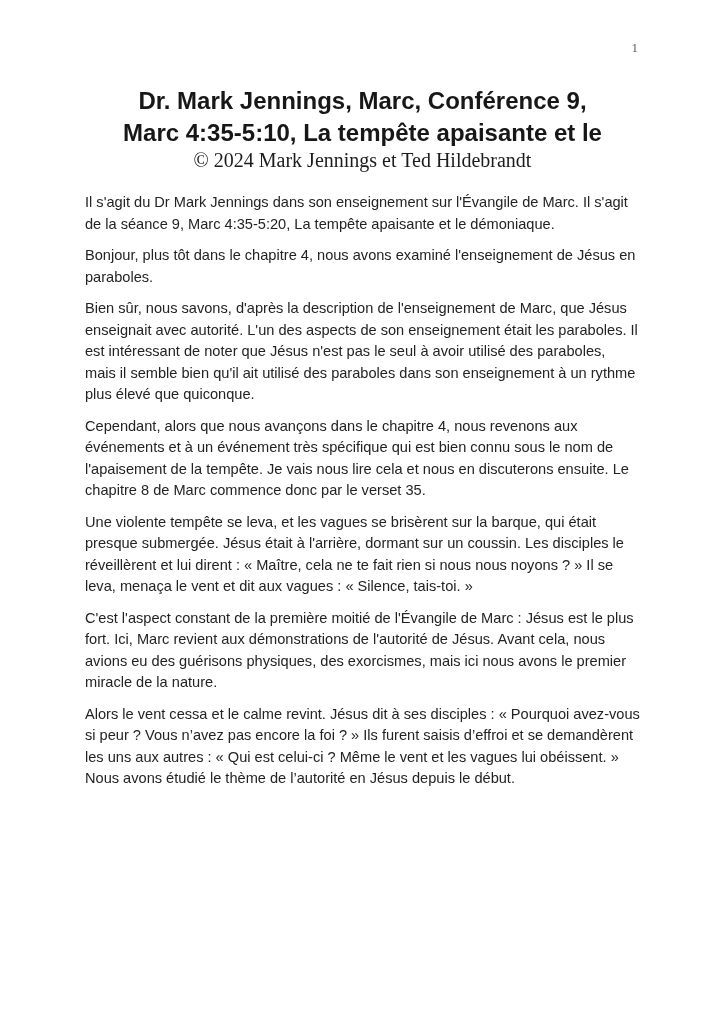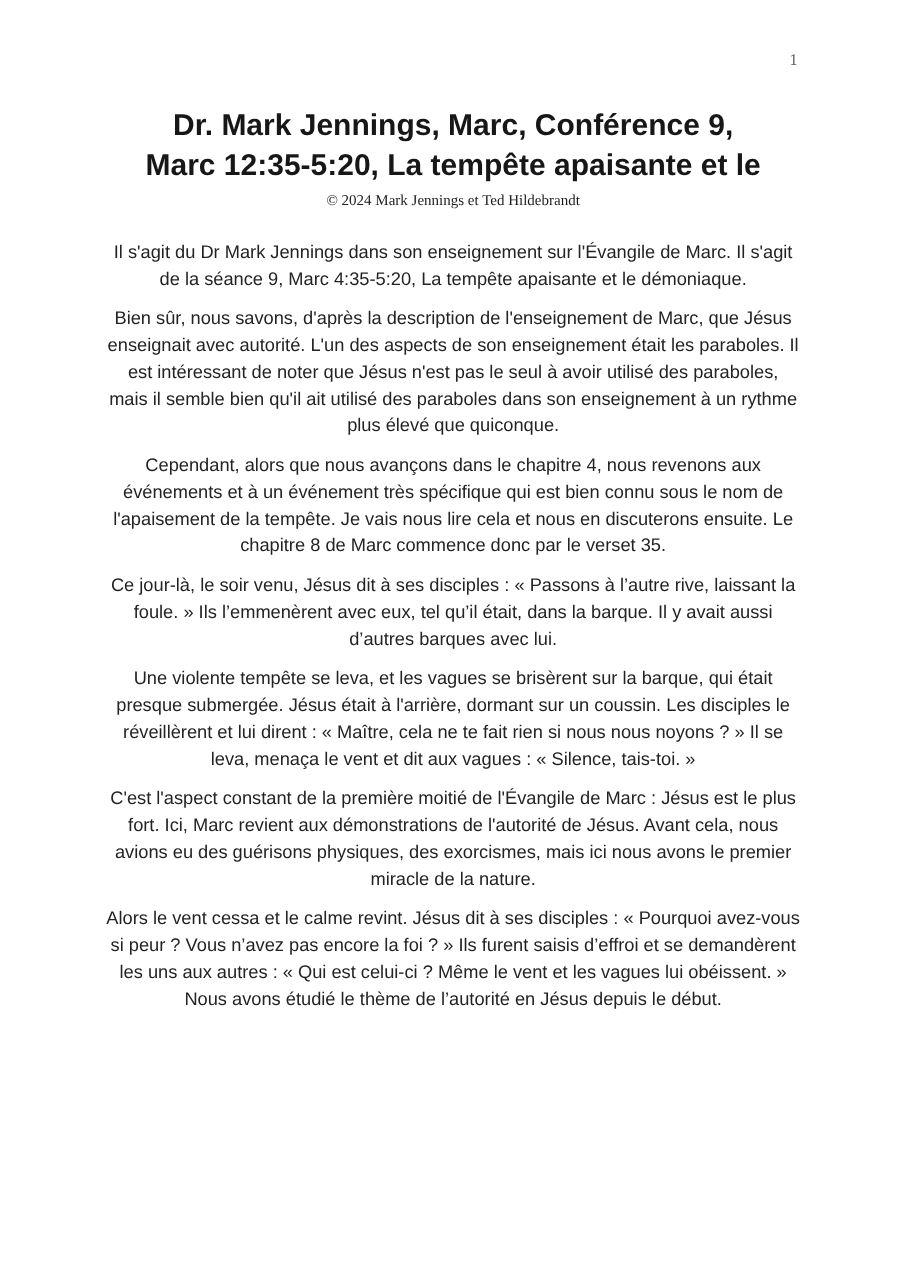--- a/index.html
+++ b/index.html
@@ -36,57 +36,56 @@
     line-height: 32px;
     color: #171717;
   }
   .doc-title .title-line {
     display: block;
   }
   .copyright {
     margin: 1px 0 0 0;
     text-align: center;
     font-family: "Liberation Serif", serif;
-    font-size: 12px;
+    font-size: 20px;
     line-height: 21px;
     color: #1c1c1c;
   }
   .body-text {
     margin-top: 21px;
     font-family: "Liberation Sans", sans-serif;
     font-size: 14.6px;
     line-height: 21.5px;
     color: #232323;
     text-align: left;
   }
   .body-text p {
     margin: 0 0 10px 0;
-    text-align: center;
   }
 </style>
 </head>
 <body>
 
 <div class="page">
 
   <span class="page-number">1</span>
 
   <div class="content">
 
     <h1 class="doc-title">
       <span class="title-line">Dr. Mark Jennings, Marc, Conférence 9,</span>
-      <span class="title-line">Marc 12:35-5:20, La tempête apaisante et le</span>
+      <span class="title-line">Marc 4:35-5:10, La tempête apaisante et le</span>
     </h1>
 
     <div class="copyright">© 2024 Mark Jennings et Ted Hildebrandt</div>
 
     <div class="body-text">
       <p>Il s'agit du Dr Mark Jennings dans son enseignement sur l'Évangile de Marc. Il s'agit de la séance 9, Marc 4:35-5:20, La tempête apaisante et le démoniaque.</p>
+      <p>Bonjour, plus tôt dans le chapitre 4, nous avons examiné l'enseignement de Jésus en paraboles.</p>
       <p>Bien sûr, nous savons, d'après la description de l'enseignement de Marc, que Jésus enseignait avec autorité. L'un des aspects de son enseignement était les paraboles. Il est intéressant de noter que Jésus n'est pas le seul à avoir utilisé des paraboles, mais il semble bien qu'il ait utilisé des paraboles dans son enseignement à un rythme plus élevé que quiconque.</p>
       <p>Cependant, alors que nous avançons dans le chapitre 4, nous revenons aux événements et à un événement très spécifique qui est bien connu sous le nom de l'apaisement de la tempête. Je vais nous lire cela et nous en discuterons ensuite. Le chapitre 8 de Marc commence donc par le verset 35.</p>
-      <p>Ce jour-là, le soir venu, Jésus dit à ses disciples : « Passons à l’autre rive, laissant la foule. » Ils l’emmenèrent avec eux, tel qu’il était, dans la barque. Il y avait aussi d’autres barques avec lui.</p>
       <p>Une violente tempête se leva, et les vagues se brisèrent sur la barque, qui était presque submergée. Jésus était à l'arrière, dormant sur un coussin. Les disciples le réveillèrent et lui dirent : « Maître, cela ne te fait rien si nous nous noyons ? » Il se leva, menaça le vent et dit aux vagues : « Silence, tais-toi. »</p>
       <p>C'est l'aspect constant de la première moitié de l'Évangile de Marc : Jésus est le plus fort. Ici, Marc revient aux démonstrations de l'autorité de Jésus. Avant cela, nous avions eu des guérisons physiques, des exorcismes, mais ici nous avons le premier miracle de la nature.</p>
       <p>Alors le vent cessa et le calme revint. Jésus dit à ses disciples : « Pourquoi avez-vous si peur ? Vous n’avez pas encore la foi ? » Ils furent saisis d’effroi et se demandèrent les uns aux autres : « Qui est celui-ci ? Même le vent et les vagues lui obéissent. » Nous avons étudié le thème de l’autorité en Jésus depuis le début.</p>
     </div>
 
   </div>
 </div>
 
 </body></html>

